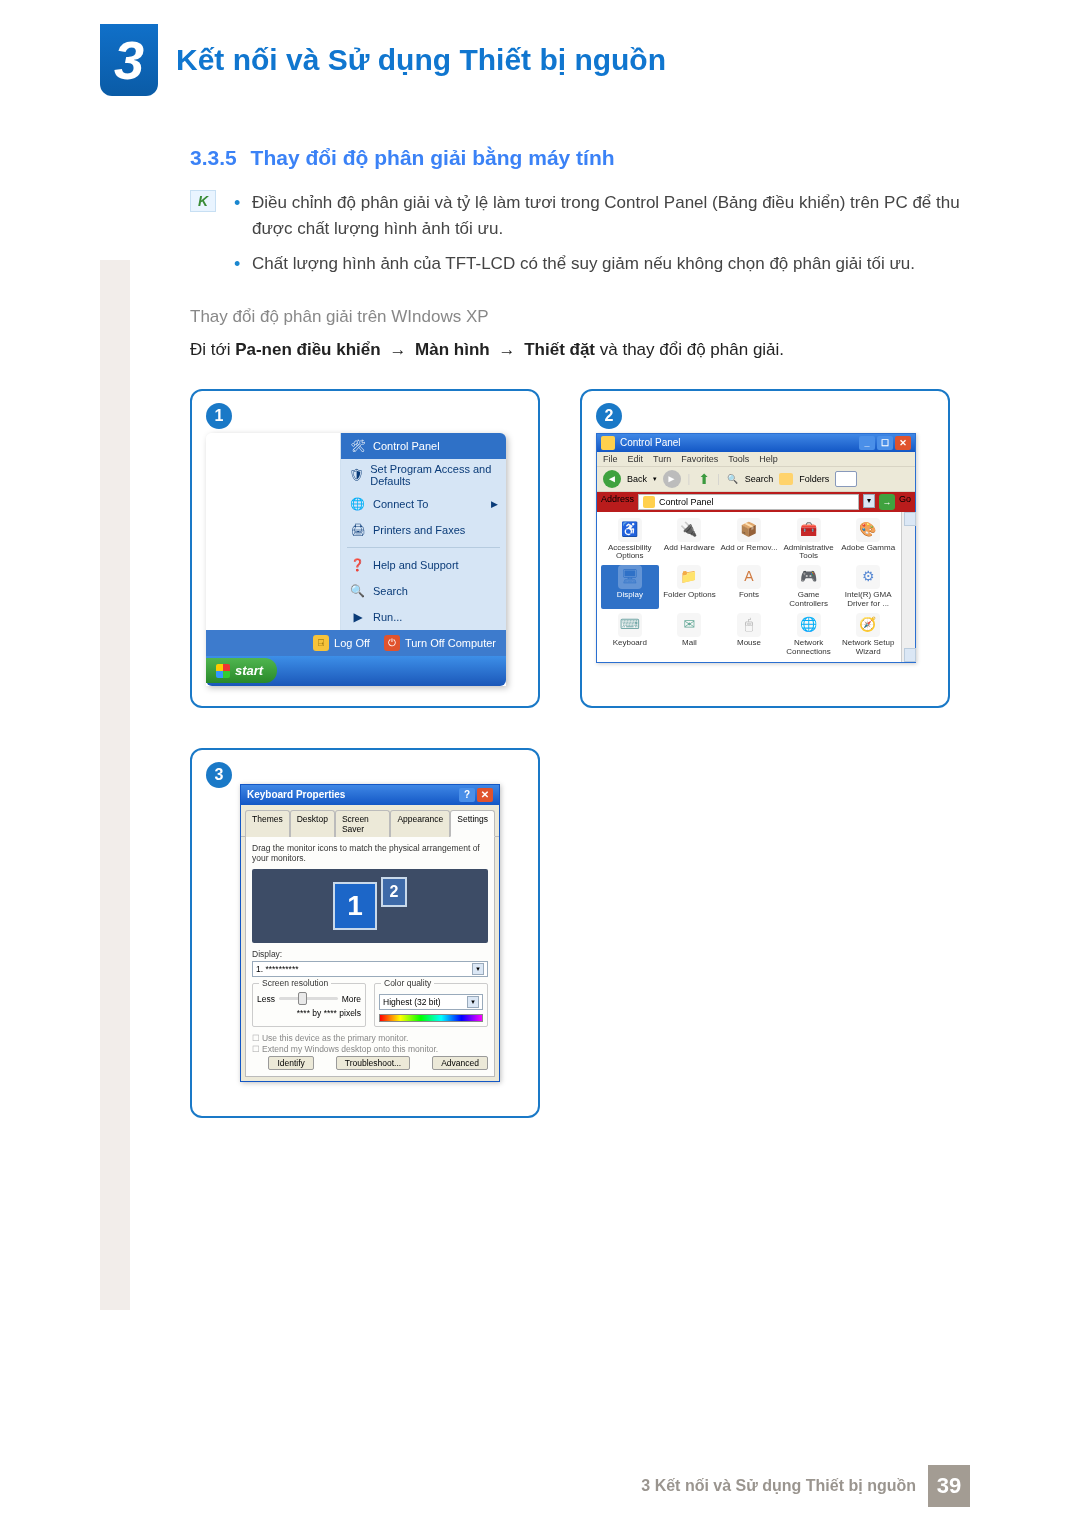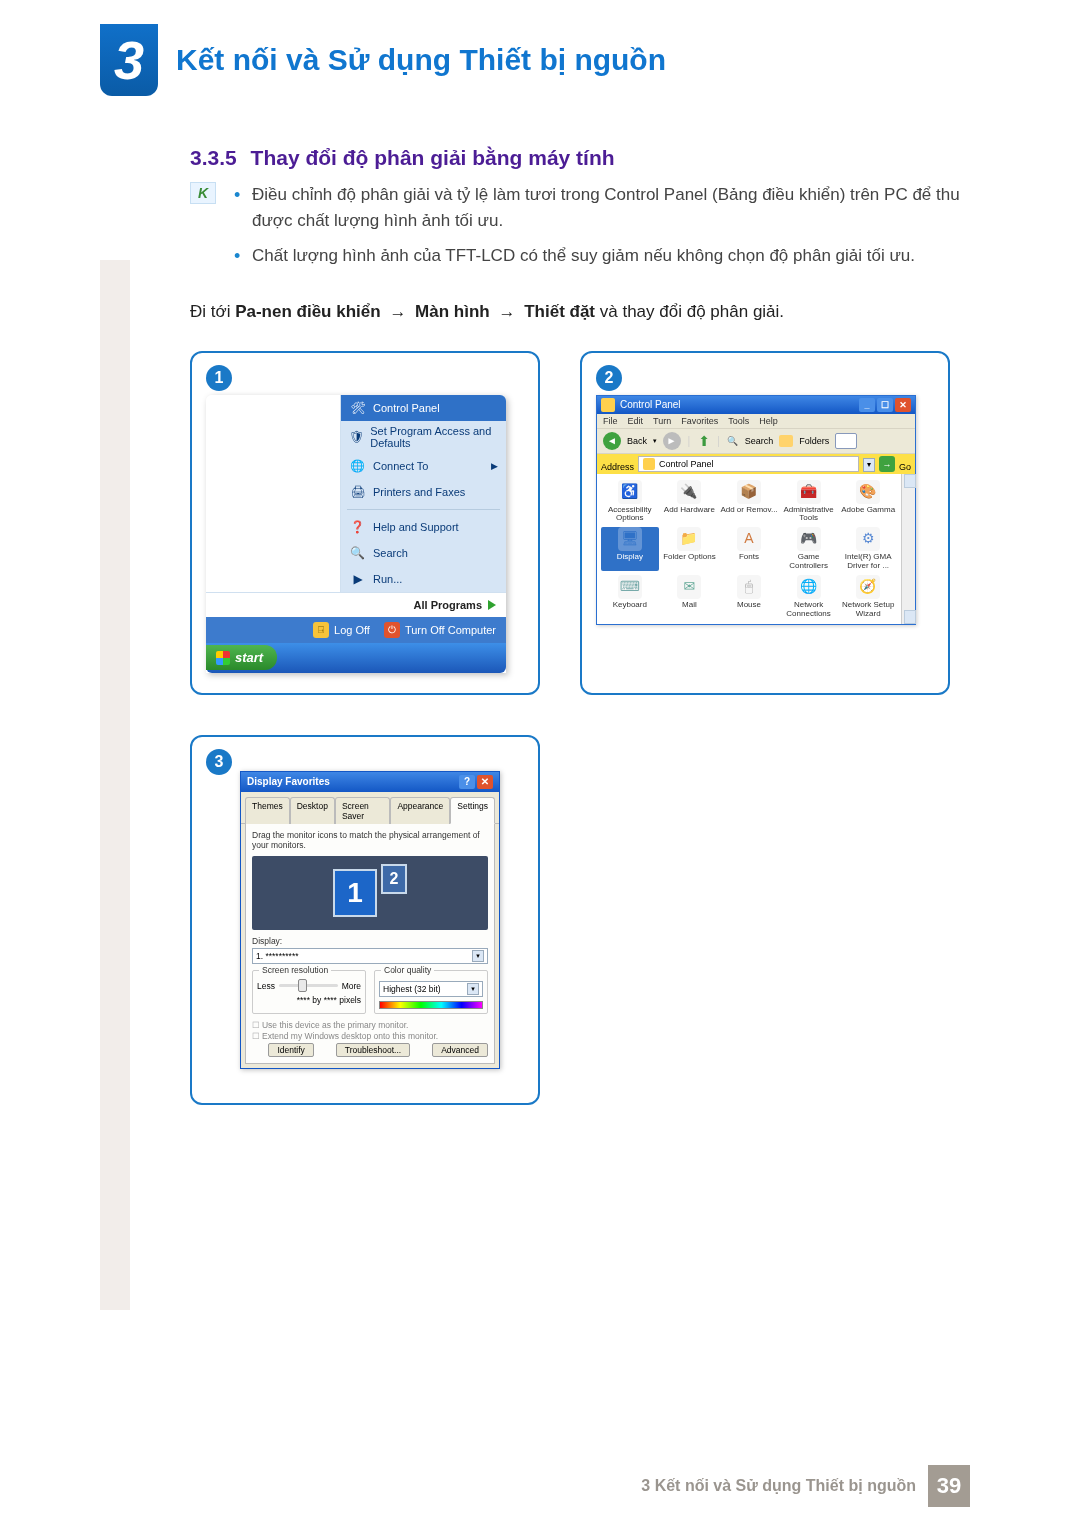--- a/index.html
+++ b/index.html
@@ -46,24 +46,24 @@
     top: 260px;
     width: 30px;
     height: 1050px;
     background: #f2edea;
   }
   .content {
     margin-left: 190px;
     margin-right: 110px;
   }
   .section-heading {
-    color: #4c1d95;
+    color: #3b82f6;
     font-size: 21px;
     font-weight: bold;
-    margin-bottom: 12px;
+    margin-bottom: 20px;
   }
   .section-heading .num { margin-right: 8px; }
   .note-area {
     display: flex;
     gap: 14px;
     margin-bottom: 22px;
   }
   .note-icon {
     width: 26px;
     height: 22px;
@@ -252,21 +252,21 @@
   .wb-max{background:#4a8fe8;color:#fff;}
   .wb-close{background:#e0532d;color:#fff;}
   .xp-menubar{display:flex;gap:10px;padding:2px 6px;background:#ece9d8;color:#333;}
   .xp-toolbar{display:flex;align-items:center;gap:6px;padding:3px 6px;background:#ece9d8;border-top:1px solid #d8d4c4;border-bottom:1px solid #d8d4c4;}
   .tb-back{width:18px;height:18px;border-radius:50%;background:#3fa23f;color:#fff;display:flex;align-items:center;justify-content:center;font-size:10px;}
   .tb-fwd{width:18px;height:18px;border-radius:50%;background:#bcbcbc;color:#fff;display:flex;align-items:center;justify-content:center;font-size:10px;}
   .tb-up{color:#3c9a3f;font-size:14px;}
   .tb-search-ic{color:#6b6b6b;}
   .tb-folders-ic{width:14px;height:12px;background:#ffd36b;border-radius:2px;}
   .tb-views{width:22px;height:16px;border:1px solid #8899bb;background:#fff;border-radius:2px;}
-  .xp-address{display:flex;align-items:flex-end;gap:4px;padding:2px 4px;background:#fde047;font-size:9px;}
+  .xp-address{display:flex;align-items:flex-start;gap:4px;padding:2px 4px;background:#b91c1c;font-size:9px;}
   .addr-field{flex:1;background:#fff;border:1px solid #b8b8b8;padding:1px 4px;display:flex;align-items:center;gap:4px;}
   .addr-field .mini-ic{width:12px;height:12px;background:#ffd04d;border-radius:2px;}
   .addr-dd{width:12px;height:14px;background:#dbe7f5;border:1px solid #9ab;display:flex;align-items:center;justify-content:center;font-size:8px;}
   .go-btn{width:16px;height:16px;background:#3fa23f;border-radius:3px;color:#fff;display:flex;align-items:center;justify-content:center;font-size:9px;}
   .cp-body{display:flex;}
   .cp-grid{flex:1;padding:6px 4px;display:grid;grid-template-columns:repeat(5,1fr);gap:4px 2px;text-align:center;}
   .cp-item{display:flex;flex-direction:column;align-items:center;color:#333;font-size:8px;line-height:1.1;}
   .cp-item.sel{background:#2f71c7;color:#fff;border-radius:2px;}
   .cp-ic{width:24px;height:24px;border-radius:4px;margin-bottom:2px;display:flex;align-items:center;justify-content:center;font-size:14px;}
   .cp-scroll{width:14px;background:#efefef;border-left:1px solid #ccc;position:relative;}
@@ -335,20 +335,21 @@
     </div>
 
     <div class="note-area">
       <div class="note-icon">K</div>
       <ul class="bullet-list">
         <li>Điều chỉnh độ phân giải và tỷ lệ làm tươi trong Control Panel (Bảng điều khiển) trên PC để thu được chất lượng hình ảnh tối ưu.</li>
         <li>Chất lượng hình ảnh của TFT-LCD có thể suy giảm nếu không chọn độ phân giải tối ưu.</li>
       </ul>
     </div>
 
+    <div class="subheading">Thay đổi độ phân giải trên WIndows XP</div>
 
     <div class="instruction">
       <span>Đi tới </span>
       <b>Pa-nen điều khiển</b>
       <span class="arrow">→</span>
       <b>Màn hình</b>
       <span class="arrow">→</span>
       <b>Thiết đặt</b>
       <span> và thay đổi độ phân giải.</span>
     </div>
@@ -387,24 +388,20 @@
                 </div>
                 <div class="sm-item">
                   <span class="ic">🔍</span>
                   <span>Search</span>
                 </div>
                 <div class="sm-item">
                   <span class="ic">▶</span>
                   <span>Run...</span>
                 </div>
               </div>
-          </div>
-          <div class="allprograms-row">
-            <span>All Programs</span>
-            <span class="ap-arrow"></span>
           </div>
           <div class="logoff-row">
             <div class="seg">
               <span class="lo-icon lo-yellow">⍈</span>
               <span>Log Off</span>
             </div>
             <div class="seg">
               <span class="lo-icon lo-red">⏻</span>
               <span>Turn Off Computer</span>
             </div>
@@ -529,21 +526,21 @@
           </div>
         </div>
       </div>
     </div>
 
     <div class="panels-row panels-row2">
       <div class="panel-box" style="width:350px;height:370px;">
         <div class="step-circle">3</div>
         <div class="dp-window">
           <div class="dp-title">
-            <span>Display Favorites</span>
+            <span>Keyboard Properties</span>
             <div class="xp-winbtns">
               <span class="dp-wb dp-help">?</span>
               <span class="dp-wb dp-close">✕</span>
             </div>
           </div>
           <div class="dp-tabs" id="dp-tabs">
               <span class="dp-tab">Themes</span>
               <span class="dp-tab">Desktop</span>
               <span class="dp-tab">Screen Saver</span>
               <span class="dp-tab">Appearance</span>

